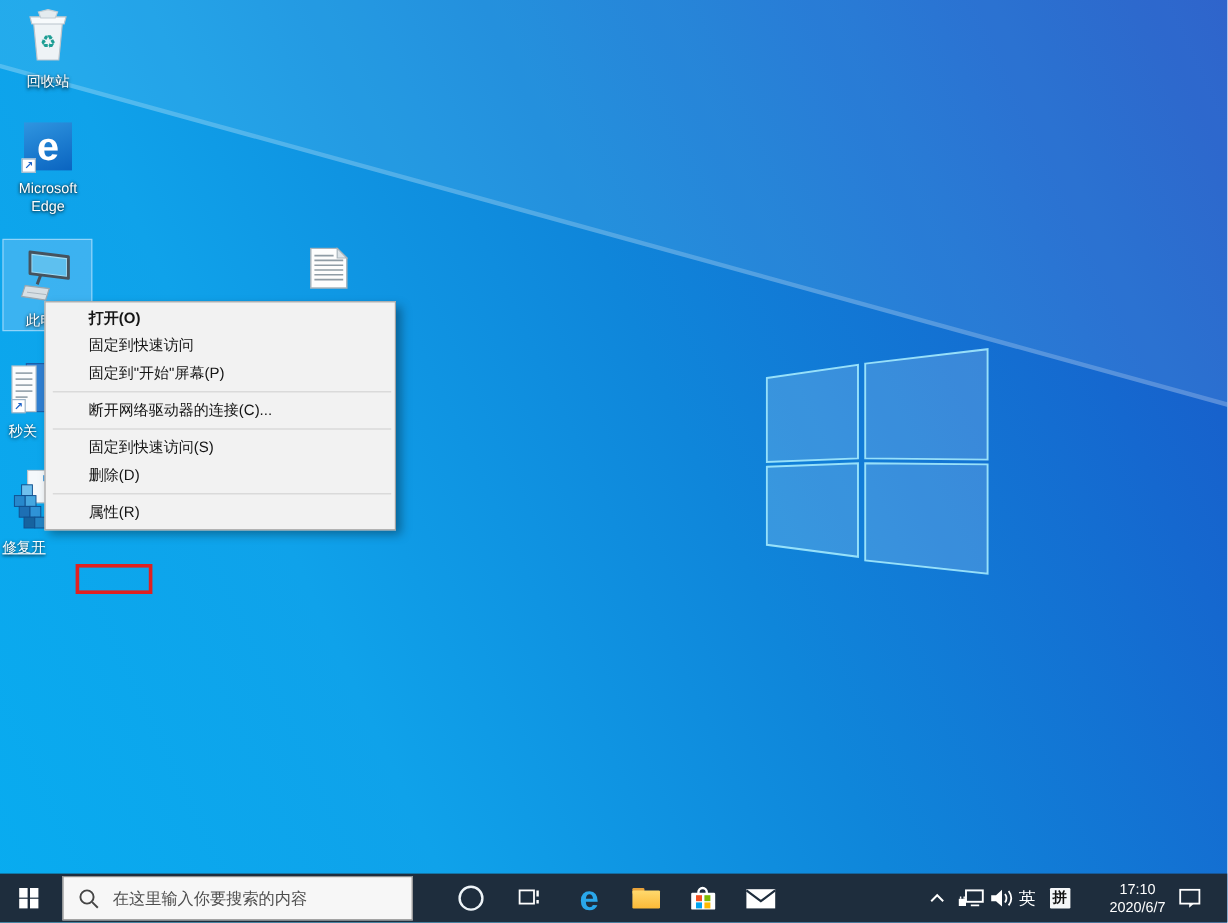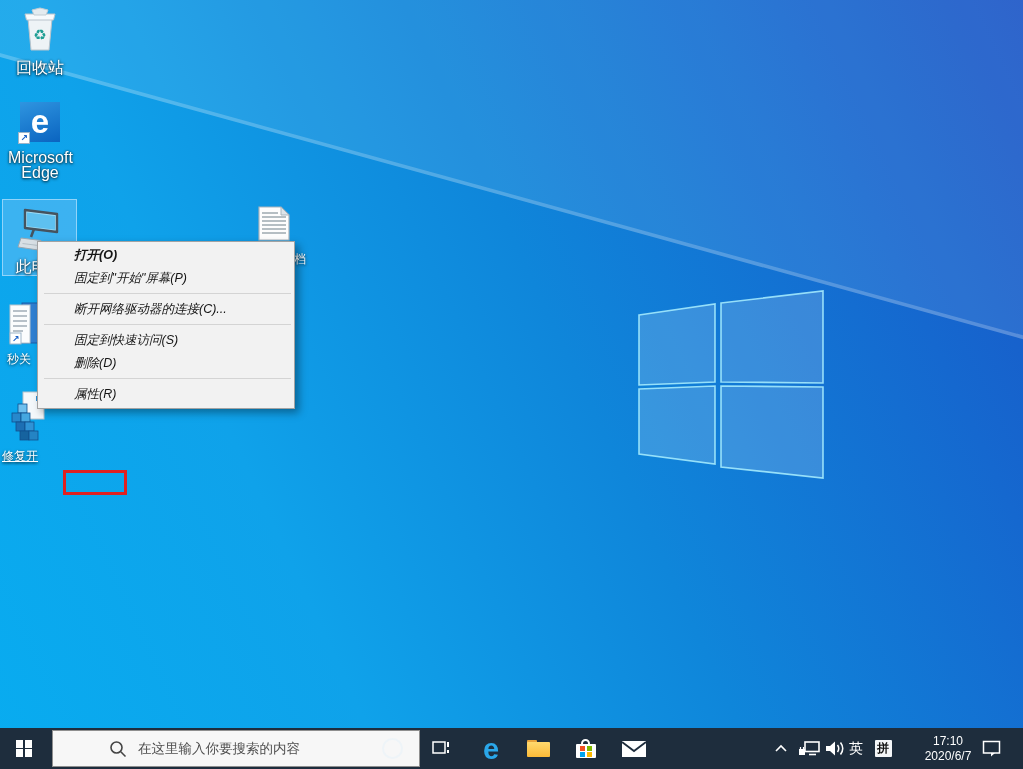--- a/index.html
+++ b/index.html
@@ -9,48 +9,48 @@
   .glow{position:absolute;inset:0;background:rgba(255,255,255,0.09);
     clip-path:polygon(0 0,100% 0,100% 43.6%,0 6.9%);pointer-events:none;}
   .rayline{position:absolute;inset:0;background:rgba(255,255,255,0.28);
     clip-path:polygon(0 6.9%,100% 43.6%,100% 44.1%,0 7.4%);pointer-events:none;}
 
   
   .winflag{position:absolute;left:638px;top:289px;z-index:1;}
 
   
   .dicon{position:absolute;width:64px;text-align:center;z-index:2;color:#fff;}
-  .dlabel{font-size:16px;line-height:15px;color:#fff;text-shadow:0 1px 3px rgba(0,0,0,.8),0 0 2px rgba(0,0,0,.5);margin-top:3px;}
+  .dlabel{font-size:12px;line-height:15px;color:#fff;text-shadow:0 1px 3px rgba(0,0,0,.8),0 0 2px rgba(0,0,0,.5);margin-top:3px;}
   .abslabel{position:absolute;font-size:12px;color:#fff;text-shadow:0 1px 3px rgba(0,0,0,.8);z-index:2;white-space:nowrap;}
   .select-box{position:absolute;left:2px;top:199px;width:75px;height:77px;
     background:rgba(130,200,250,.40);border:1px solid rgba(190,230,255,.65);box-sizing:border-box;z-index:2;text-align:center;}
   .edge-tile{width:40px;height:40px;margin:0 auto;background:linear-gradient(160deg,#2f95e0,#0a64c0);
     display:flex;align-items:center;justify-content:center;position:relative;}
   .edge-tile span{color:#fff;font-size:33px;font-weight:bold;line-height:38px;}
   .sc-badge{position:absolute;left:-2px;bottom:-2px;width:12px;height:12px;background:#fff;
     border:1px solid #9db4c8;box-sizing:border-box;font-size:9px;line-height:10px;color:#1d62c8;font-weight:bold;}
 
   
-  .menu{position:absolute;left:37px;top:241px;width:258px;box-sizing:border-box;
+  .menu{position:absolute;left:37px;top:251px;width:293px;box-sizing:border-box;
     background:#f2f2f2;border:1px solid #a3a3a3;box-shadow:4px 4px 8px rgba(0,0,0,.35);
-    padding:2px 0;z-index:10;font-style:italic;}
+    padding:2px 0;z-index:10;}
   .mi{height:23px;line-height:23px;padding-left:36px;font-size:12.5px;color:#151515;cursor:default;}
   .mi.bold{font-weight:bold;}
   .msep{height:1px;background:#d4d4d4;margin:3px 3px 4px 6px;}
   .redbox{position:absolute;left:63px;top:470px;width:64px;height:25px;box-sizing:border-box;
     border:3px solid #e02020;z-index:11;}
 
   
   .taskbar{position:absolute;left:0;bottom:0;width:1023px;height:41px;background:#1e2d3d;z-index:20;}
   .tb-slot{position:absolute;top:0;height:41px;display:flex;align-items:center;justify-content:center;}
   .start{left:0;width:48px;}
   .winlogo{display:grid;grid-template-columns:7.5px 7.5px;grid-template-rows:7.5px 7.5px;gap:1.5px;}
   .winlogo i{background:#fff;}
-  .searchbox{position:absolute;left:52px;top:2px;width:368px;height:37px;background:#f7f7f7;
-    border:1px solid #8f8f8f;box-sizing:border-box;display:flex;align-items:center;padding-left:44px;}
+  .searchbox{position:absolute;left:52px;top:2px;width:292px;height:37px;background:#f7f7f7;
+    border:1px solid #8f8f8f;box-sizing:border-box;display:flex;align-items:center;}
   .searchbox input{border:none;outline:none;background:transparent;flex:1;font-size:13.5px;color:#333;
     font-family:"Liberation Sans","DejaVu Sans",sans-serif;}
   .searchbox input::placeholder{color:#4e4e4e;opacity:1;}
   .mag{margin:0 9px 0 12px;flex:0 0 auto;}
   .cortana-ring{width:17px;height:17px;border:2px solid #eef4f8;border-radius:50%;}
   .edge-e{color:#2aa7ea;font-size:29px;font-weight:bold;line-height:30px;}
   .folder{position:relative;width:23px;height:17px;}
   .folder:before{content:"";position:absolute;left:0;top:0;width:10px;height:5px;background:#e8a33b;border-radius:1px;}
   .folder:after{content:"";position:absolute;left:0;top:2px;width:23px;height:15px;
     background:linear-gradient(#ffd96e,#fcba38);border-radius:1px;}
@@ -157,20 +157,21 @@
           <line x1="4" y1="19" x2="28" y2="19"></line>
         <line x1="4" y1="23" x2="28" y2="23"></line>
           <line x1="4" y1="27" x2="28" y2="27"></line>
       </g>
     </svg>
   </div>
   <div class="abslabel" style="left:294px;top:251px;">档</div>
 
   <div class="menu">
     <div class="mi bold">打开(O)</div>
+    <div class="mi">固定到快速访问</div>
     <div class="mi">固定到"开始"屏幕(P)</div>
     <div class="msep"></div>
     <div class="mi">断开网络驱动器的连接(C)...</div>
     <div class="msep"></div>
     <div class="mi">固定到快速访问(S)</div>
     <div class="mi">删除(D)</div>
     <div class="msep"></div>
     <div class="mi">属性(R)</div>
   </div>
   <div class="redbox"></div>

